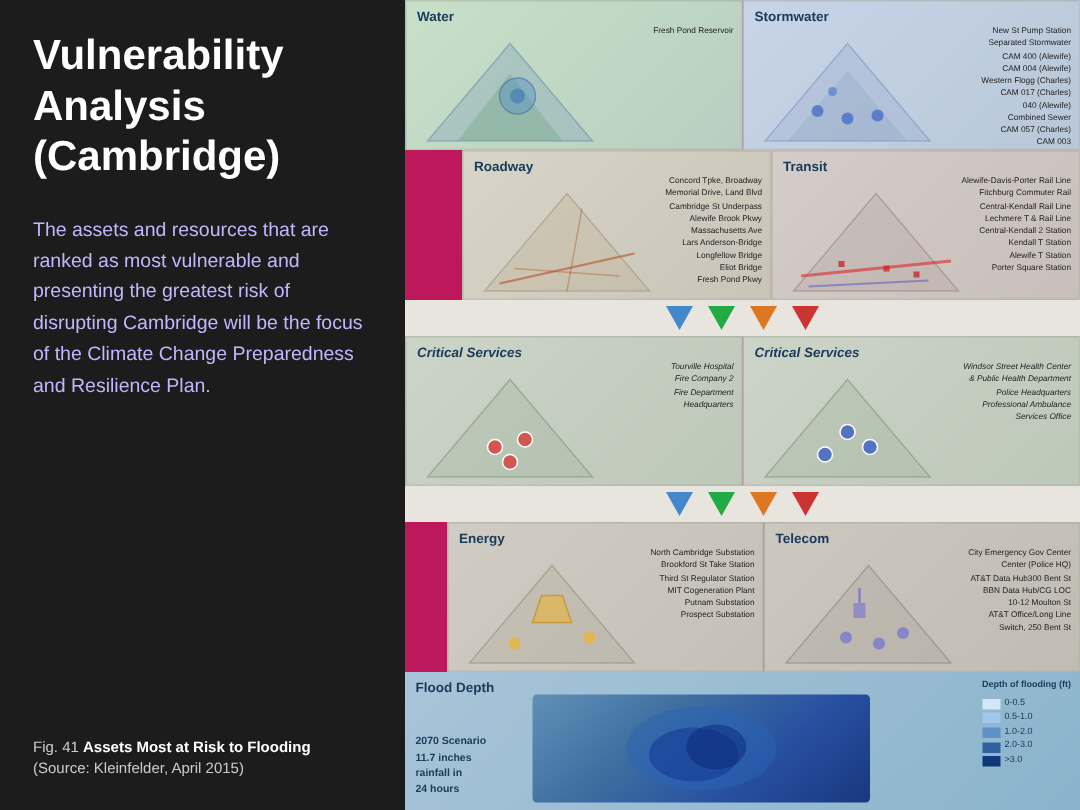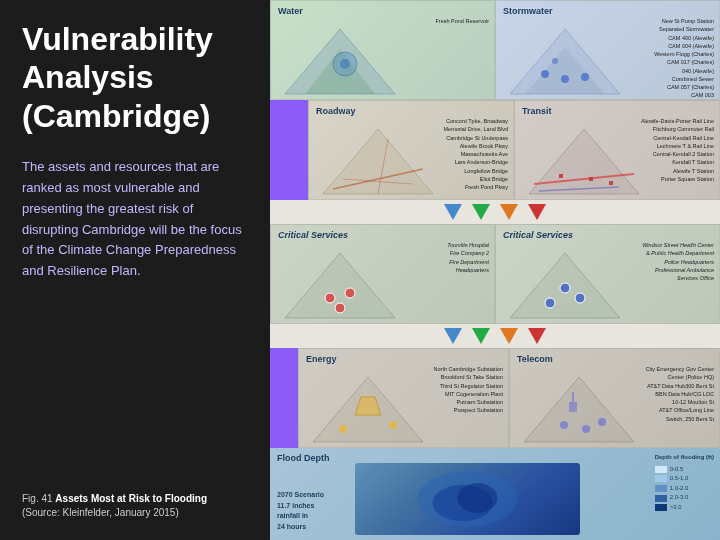--- a/index.html
+++ b/index.html
@@ -19,21 +19,21 @@
       height: 540px;
       background: #1c1c1c;
       display: flex;
       flex-direction: column;
       padding: 20px 22px;
       position: relative;
     }
 
     .main-title {
       color: #ffffff;
-      font-size: 32px;
+      font-size: 28px;
       font-weight: bold;
       line-height: 1.2;
       margin-bottom: 22px;
     }
 
     .description-text {
       color: #c4b5fd;
       font-size: 13px;
       line-height: 1.6;
       flex: 1;
@@ -56,21 +56,21 @@
       height: 540px;
       background: #f0f0f0;
       position: relative;
       overflow: hidden;
     }
 
     
     .infographic {
       position: absolute;
       top: 0; left: 0; right: 0; bottom: 0;
-      background: #8b5cf6;
+      background: #be185d;
     }
 
     
     .row1 { position: absolute; top: 0; left: 0; right: 0; height: 100px; display: flex; }
     .row2 { position: absolute; top: 100px; left: 0; right: 0; height: 100px; display: flex; padding-left: 38px; }
     .row3 { position: absolute; top: 200px; left: 0; right: 0; height: 24px; display: flex; align-items: center; justify-content: center; background: #e8e4de; gap: 10px; }
     .row4 { position: absolute; top: 224px; left: 0; right: 0; height: 100px; display: flex; font-style: italic; }
     .row5 { position: absolute; top: 324px; left: 0; right: 0; height: 24px; display: flex; align-items: center; justify-content: center; background: #e8e4de; gap: 10px; }
     .row6 { position: absolute; top: 348px; left: 0; right: 0; height: 100px; display: flex; }
     .row7 { position: absolute; top: 448px; left: 0; right: 0; height: 92px; }
@@ -141,21 +141,21 @@
     }
   </style>
 </head>
 <body>
 
 <div class="left-panel">
   <div class="main-title">Vulnerability<br>Analysis<br>(Cambridge)</div>
   <div class="description-text">The assets and resources that are ranked as most vulnerable and presenting the greatest risk of disrupting Cambridge will be the focus of the Climate Change Preparedness and Resilience Plan.</div>
   <div class="figure-caption">
     <span>Fig. 41</span>&nbsp;<strong>Assets Most at Risk to Flooding</strong><br>
-    <span>(Source: Kleinfelder, January 2015)</span>
+    <span>(Source: Kleinfelder, April 2015)</span>
   </div>
 </div>
 
 <div class="right-panel">
   <div class="infographic">
 
     <div class="row1">
       <div class="half cell-bg-water">
         <div class="cell-title">Water</div>
         <div class="cell-items">Fresh Pond Reservoir</div>

